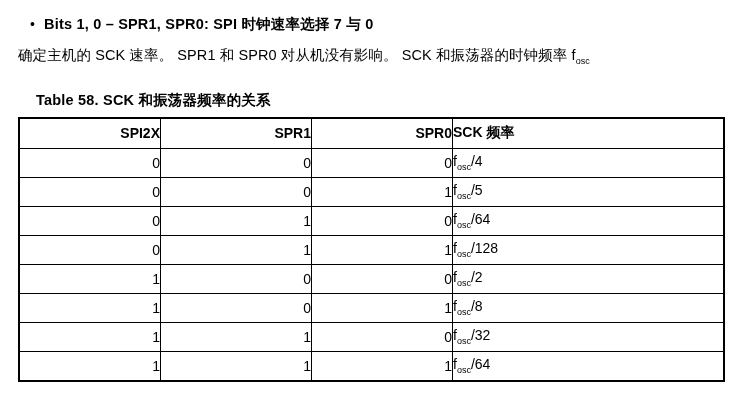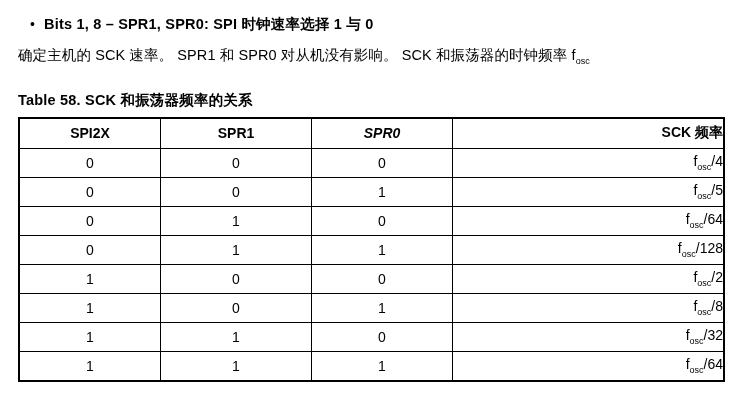--- a/index.html
+++ b/index.html
@@ -51,21 +51,21 @@
   }
   .para .seg { white-space: pre; }
   .sub {
     font-size: 9px;
     vertical-align: sub;
     letter-spacing: 0;
   }
 
   
   .table-caption {
-    margin: 17px 0 7px 2px;
+    margin: 17px 0 7px 20px;
     font-size: 14.5px;
     font-weight: bold;
     letter-spacing: 0.2px;
   }
   .table-caption .cap-num { font-weight: bold; }
 
   
   table.spi-table {
     border-collapse: collapse;
     width: 700px;
@@ -78,37 +78,37 @@
     font-size: 14px;
     font-weight: normal;
     padding: 0;
   }
   table.spi-table thead th {
     font-weight: bold;
     height: 29px;
   }
   .col-a { width: 140px; }
   .col-b { width: 150px; }
-  .col-c { width: 140px; font-style: italic; }
+  .col-c { width: 140px; }
   .col-d { width: 270px; }
-  .c-center { text-align: center; }
-  .c-left { text-align: right; padding-left: 14px; }
+  .c-center { text-align: right; }
+  .c-left { text-align: left; padding-left: 14px; }
   table.spi-table {
     border: 2px solid #000;
   }
   .freq { white-space: nowrap; margin-top: 40px; }
 </style>
 </head>
 <body>
 
 <div class="page">
 
   <div class="bullet-line">
     <span class="bullet-dot">•</span>
-    <span class="bullet-text">Bits 1, 8 – SPR1, SPR0: SPI 时钟速率选择 1 与 0</span>
+    <span class="bullet-text">Bits 1, 0 – SPR1, SPR0: SPI 时钟速率选择 7 与 0</span>
   </div>
 
   <div class="para">
     <span class="seg">确定主机的 SCK 速率。 SPR1 和 SPR0 对从机没有影响。 SCK 和振荡器的时钟频率 f</span><span class="sub">osc</span><br>
   </div>
 
   <div class="table-caption">
     <span class="cap-num">Table 58.</span>
     <span>SCK 和振荡器频率的关系</span>
   </div>

